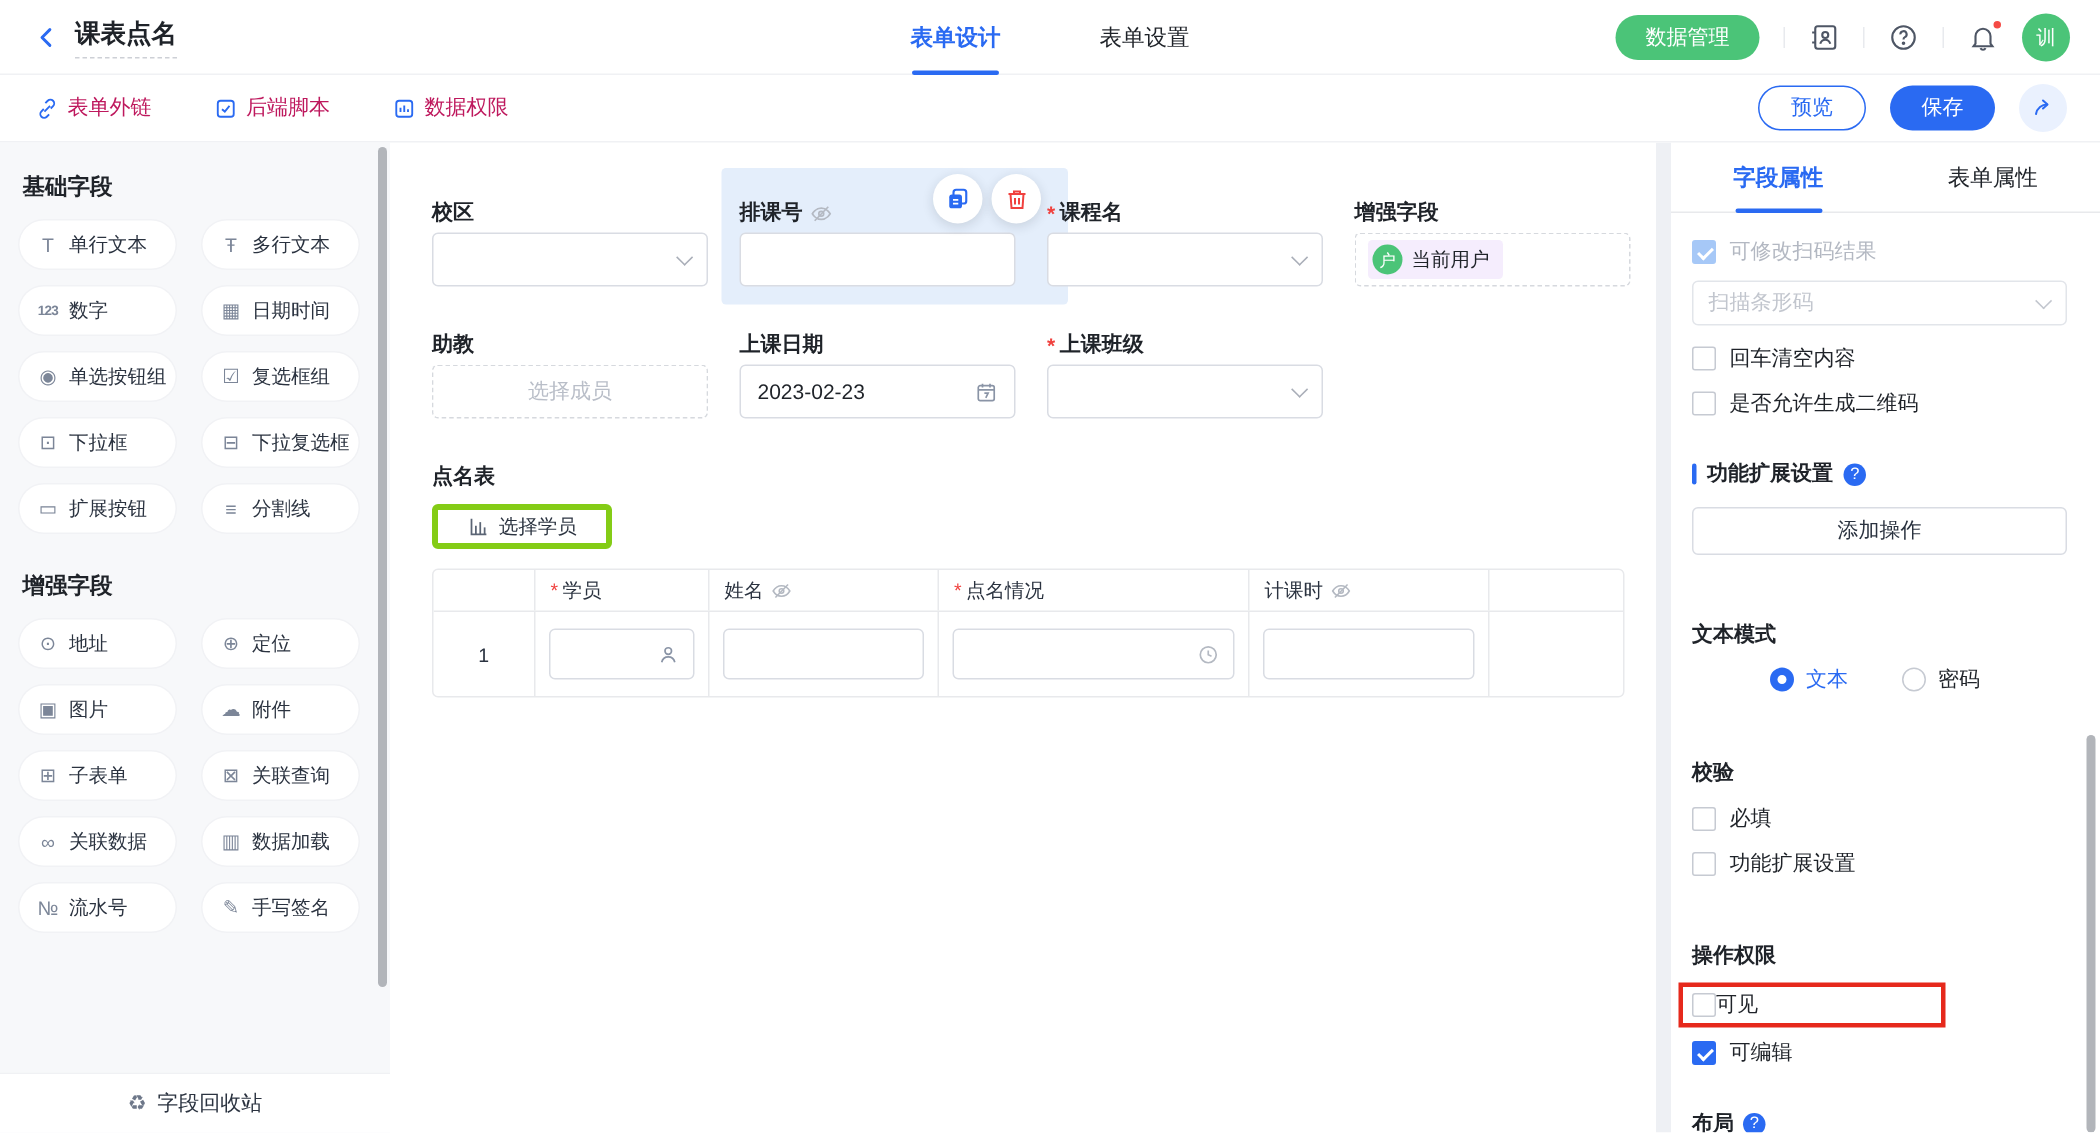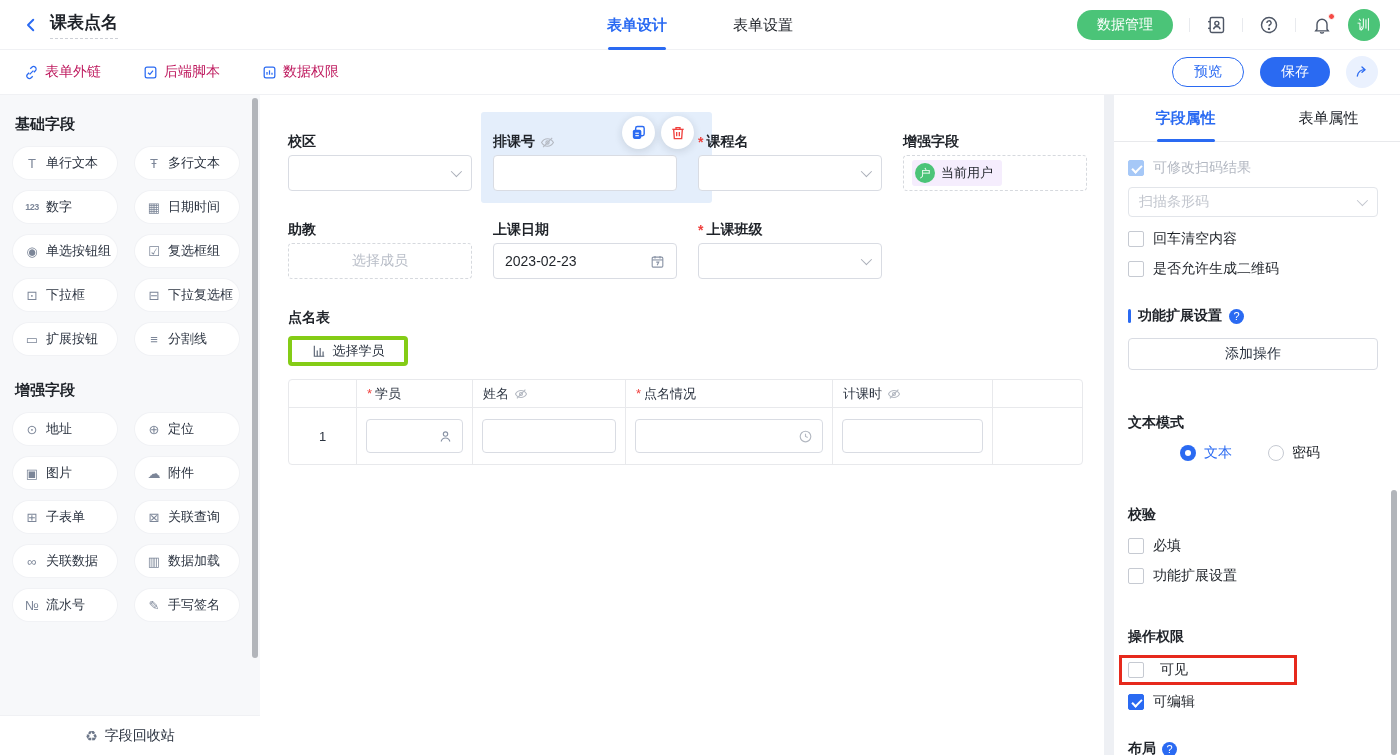--- a/index.html
+++ b/index.html
@@ -138,21 +138,21 @@
              border-radius:4px; font-size:14px; color:#2b3340; cursor:pointer; }
   .bold-head { font-size:14px; font-weight:700; }
   .radio-row { display:flex; align-items:center; gap:36px; padding-left:52px; }
   .radio-item { display:flex; align-items:center; gap:8px; font-size:14px; cursor:pointer; }
   .radio { width:16px; height:16px; border-radius:50%; border:1px solid #c6cad2; background:#fff; flex:none; }
   .radio.on { border:none; background:#2a6af2; position:relative; }
   .radio.on::after { content:""; position:absolute; left:5px; top:5px; width:6px; height:6px;
                      border-radius:50%; background:#fff; }
   .radio-item.on-lbl { color:#2a6af2; }
   .red-box { margin-top:9px; margin-left:-9px; width:178px; height:30px; border:3px solid #e6291c;
-             display:flex; align-items:center; gap:16px; padding-left:6px; font-size:14px; }
+             display:flex; align-items:center; gap:0; padding-left:6px; font-size:14px; }
   .width-row { display:flex; align-items:center; gap:9px; font-size:14px; }
   .wsel { width:78px; height:30px; border:1px solid #d9dce3; border-radius:4px; display:flex;
           align-items:center; justify-content:space-between; padding:0 10px; font-size:14px;
           color:#1f2329; cursor:pointer; }
   .pn-scroll { position:absolute; right:3px; top:395px; width:6px; height:265px; border-radius:3px;
                background:#b2b5ba; }
   .mt11{margin-top:11px}.mt14{margin-top:14px}.mt18{margin-top:18px}.mt28{margin-top:44px}
   .mt30{margin-top:30px}.mt12{margin-top:12px}.mt8{margin-top:8px}
   .ic { display:inline-flex; flex:none; }
 </style>

